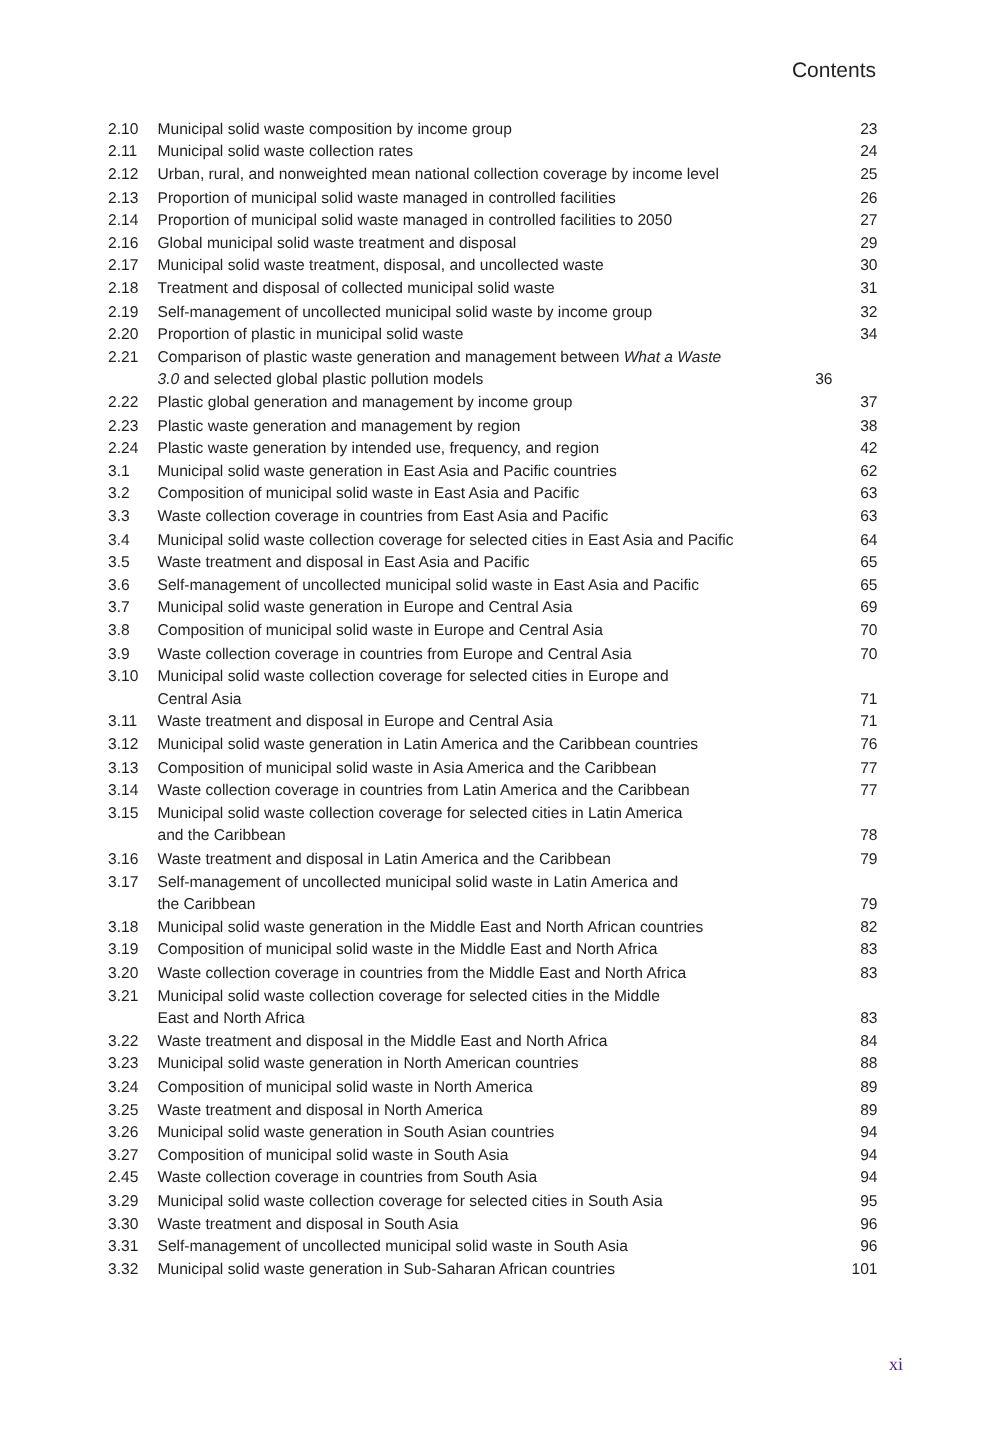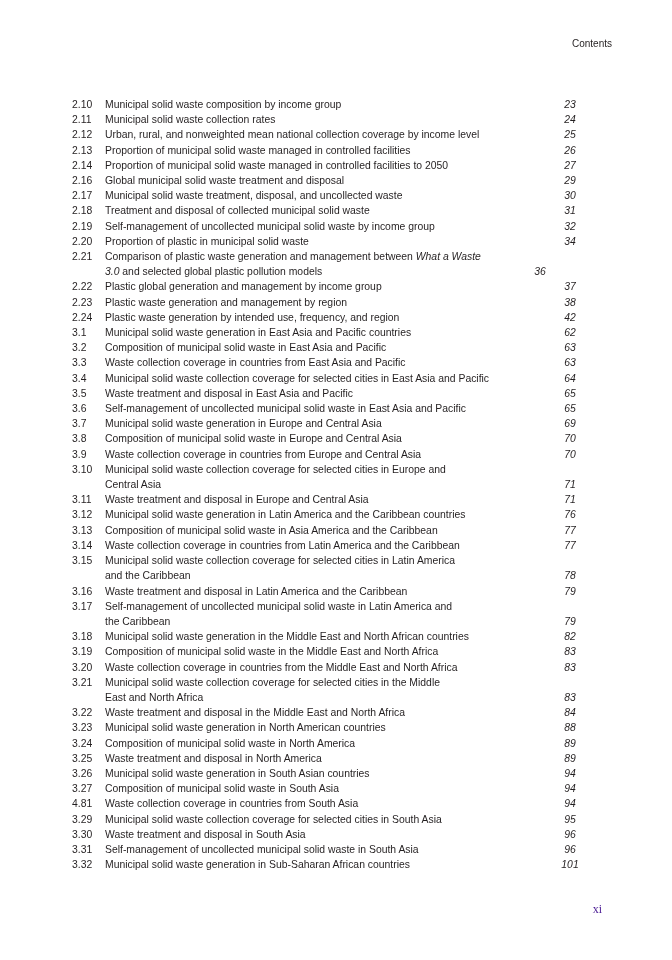--- a/index.html
+++ b/index.html
@@ -11,27 +11,27 @@
       width: 672px;
       height: 960px;
       position: relative;
       overflow: hidden;
       font-family: "Liberation Sans", "DejaVu Sans", sans-serif;
       color: #231f20;
     }
     .running-head {
       position: absolute;
       top: 38px;
-      right: 60px;
-      font-size: 10px;
+      right: 88px;
+      font-size: 14px;
       color: #231f20;
     }
     .toc {
       position: absolute;
-      top: 97px;
+      top: 79px;
       left: 72px;
       width: 513px;
     }
     .toc-row {
       display: flex;
       align-items: flex-end;
       font-size: 10.4px;
       line-height: 15.2px;
     }
     .toc-num {
@@ -41,22 +41,21 @@
     }
     .toc-title {
       flex: 1 1 auto;
       padding-right: 30px;
     }
     .toc-title .line2 {
       display: block;
     }
     .toc-page {
       flex: 0 0 30px;
-      text-align: center;
-      font-style: italic;
+      text-align: right;
     }
     .toc-title i {
       font-style: italic;
     }
     .folio {
       position: absolute;
       top: 902px;
       right: 70px;
       font-family: "Liberation Serif", "DejaVu Serif", serif;
       font-size: 12px;
@@ -268,21 +267,21 @@
       <span class="toc-num">3.26</span>
       <span class="toc-title"><span>Municipal solid waste generation in South Asian countries</span></span>
       <span class="toc-page">94</span>
     </div>
     <div class="toc-row">
       <span class="toc-num">3.27</span>
       <span class="toc-title"><span>Composition of municipal solid waste in South Asia</span></span>
       <span class="toc-page">94</span>
     </div>
     <div class="toc-row">
-      <span class="toc-num">4.81</span>
+      <span class="toc-num">2.45</span>
       <span class="toc-title"><span>Waste collection coverage in countries from South Asia</span></span>
       <span class="toc-page">94</span>
     </div>
     <div class="toc-row">
       <span class="toc-num">3.29</span>
       <span class="toc-title"><span>Municipal solid waste collection coverage for selected cities in South Asia</span></span>
       <span class="toc-page">95</span>
     </div>
     <div class="toc-row">
       <span class="toc-num">3.30</span>

